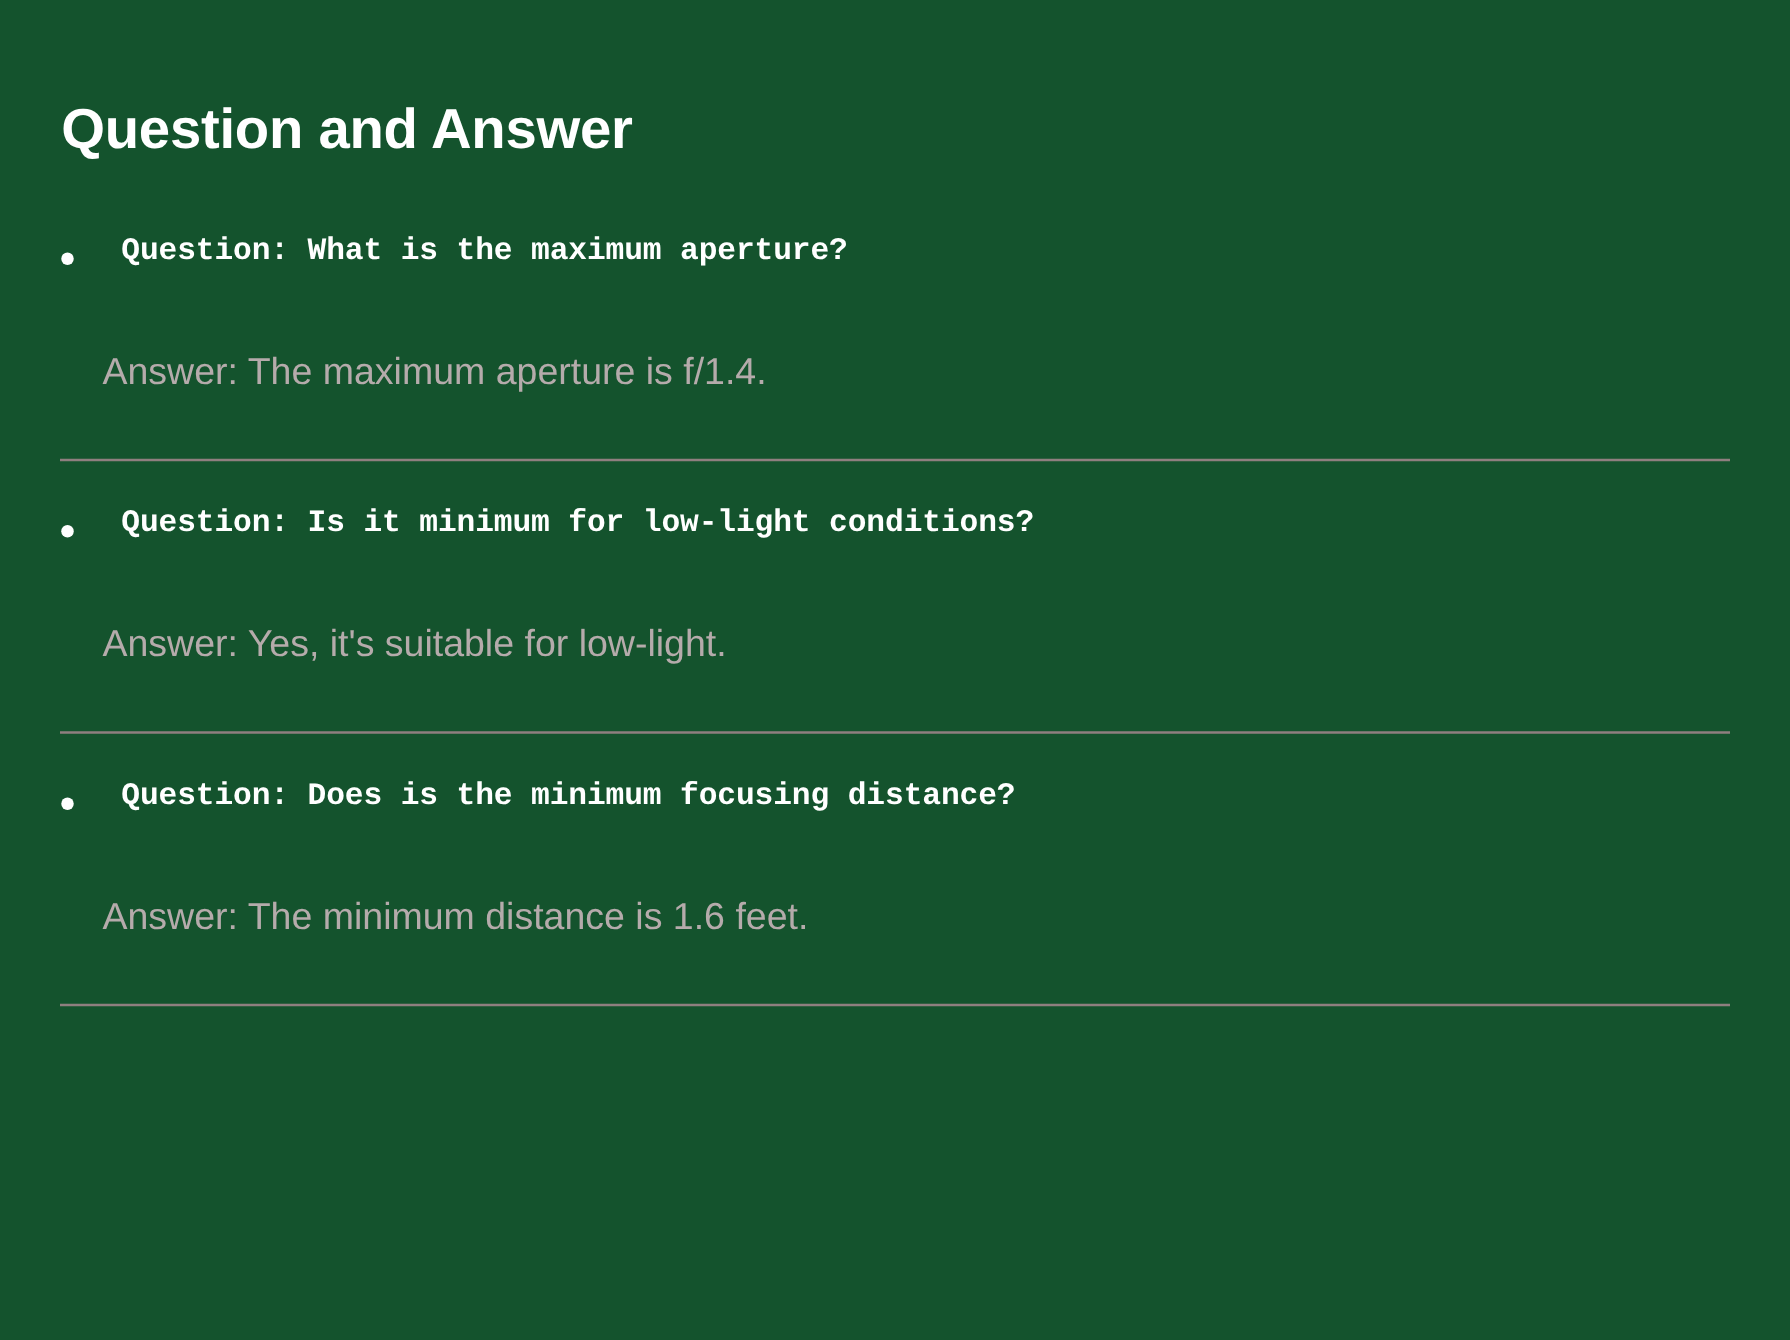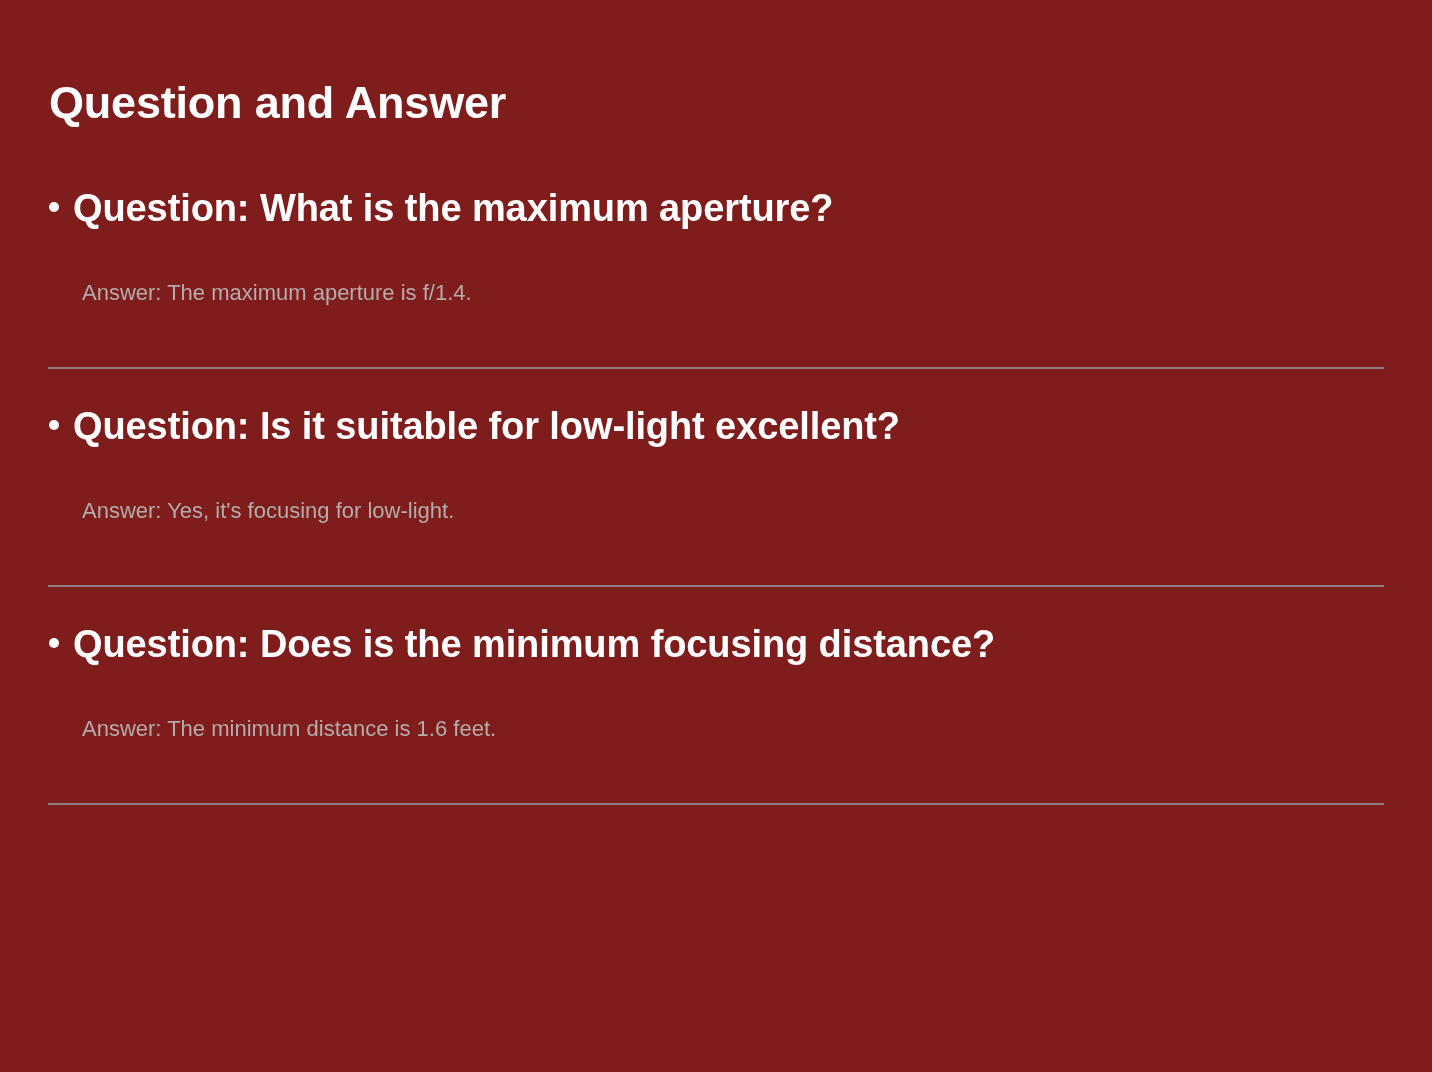--- a/index.html
+++ b/index.html
@@ -9,21 +9,21 @@
   body {
     width: 1432px;
     height: 1072px;
     background: #4d3e3e;
     font-family: "Liberation Sans", sans-serif;
     overflow: hidden;
   }
   .page {
     width: 1432px;
     height: 1072px;
-    background: #7f1d1d;
+    background: #14532d;
     box-sizing: border-box;
     padding: 0;
     position: relative;
   }
   .page-title {
     position: absolute;
     left: 49px;
     top: 48px;
     font-size: 45px;
     font-weight: bold;
@@ -56,34 +56,35 @@
   .bullet-dot {
     width: 10px;
     height: 10px;
     border-radius: 50%;
     background: #ffffff;
     flex: 0 0 auto;
     margin-top: 16px;
     margin-right: 0;
   }
   .question-text {
-    margin-left: 14px;
-    font-size: 38px;
+    margin-left: 38px;
+    font-size: 25px;
     font-weight: bold;
     color: #ffffff;
     line-height: 1.2;
     letter-spacing: -0.1px;
     white-space: nowrap;
+    font-family: Liberation Mono, monospace;
   }
   .answer-text {
     position: absolute;
     left: 82px;
     top: 130px;
     right: 40px;
-    font-size: 22px;
+    font-size: 30px;
     font-weight: normal;
     color: #b5abab;
     line-height: 1.2;
     letter-spacing: 0px;
     white-space: nowrap;
   }
   .qa-divider {
     position: absolute;
     left: 48px;
     width: 1336px;
@@ -107,23 +108,23 @@
         <span class="bullet-dot"></span>
         <span class="question-text">Question: What is the maximum aperture?</span>
       </div>
       <div class="answer-text">Answer: The maximum aperture is f/1.4.</div>
       <hr class="qa-divider">
     </li>
 
     <li class="qa-block">
       <div class="question-row">
         <span class="bullet-dot"></span>
-        <span class="question-text">Question: Is it suitable for low-light excellent?</span>
+        <span class="question-text">Question: Is it minimum for low-light conditions?</span>
       </div>
-      <div class="answer-text">Answer: Yes, it's focusing for low-light.</div>
+      <div class="answer-text">Answer: Yes, it's suitable for low-light.</div>
       <hr class="qa-divider">
     </li>
 
     <li class="qa-block">
       <div class="question-row">
         <span class="bullet-dot"></span>
         <span class="question-text">Question: Does is the minimum focusing distance?</span>
       </div>
       <div class="answer-text">Answer: The minimum distance is 1.6 feet.</div>
       <hr class="qa-divider">

